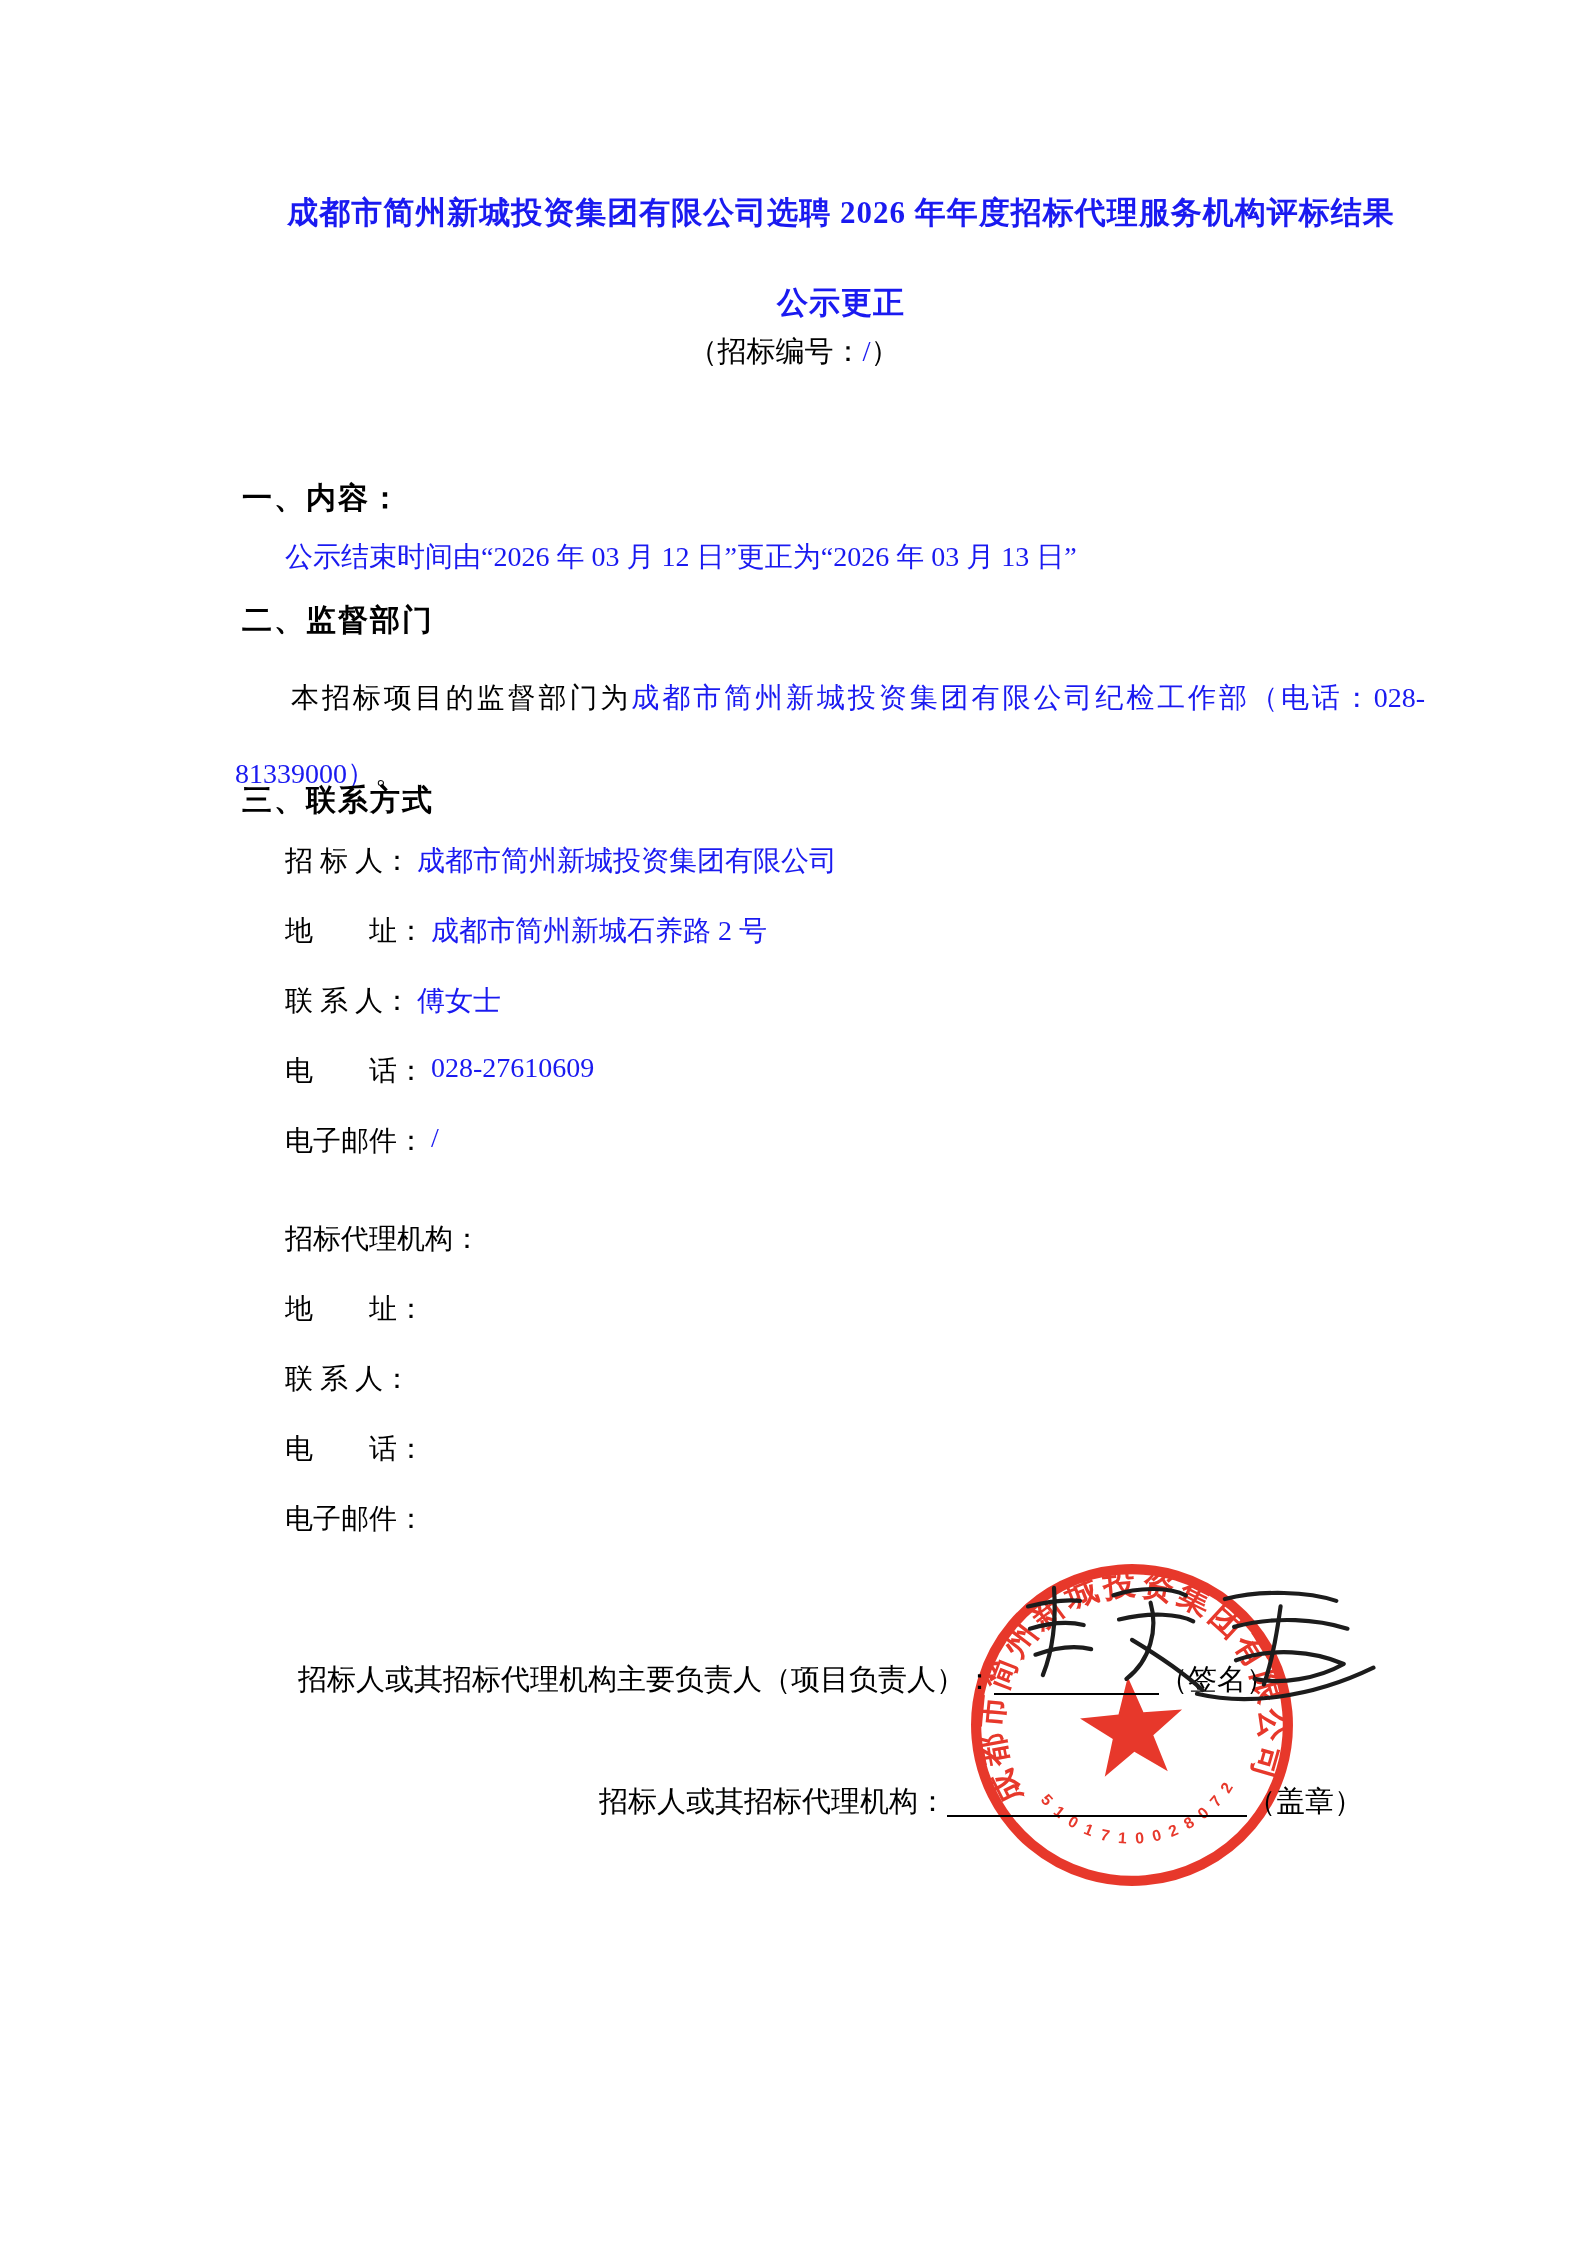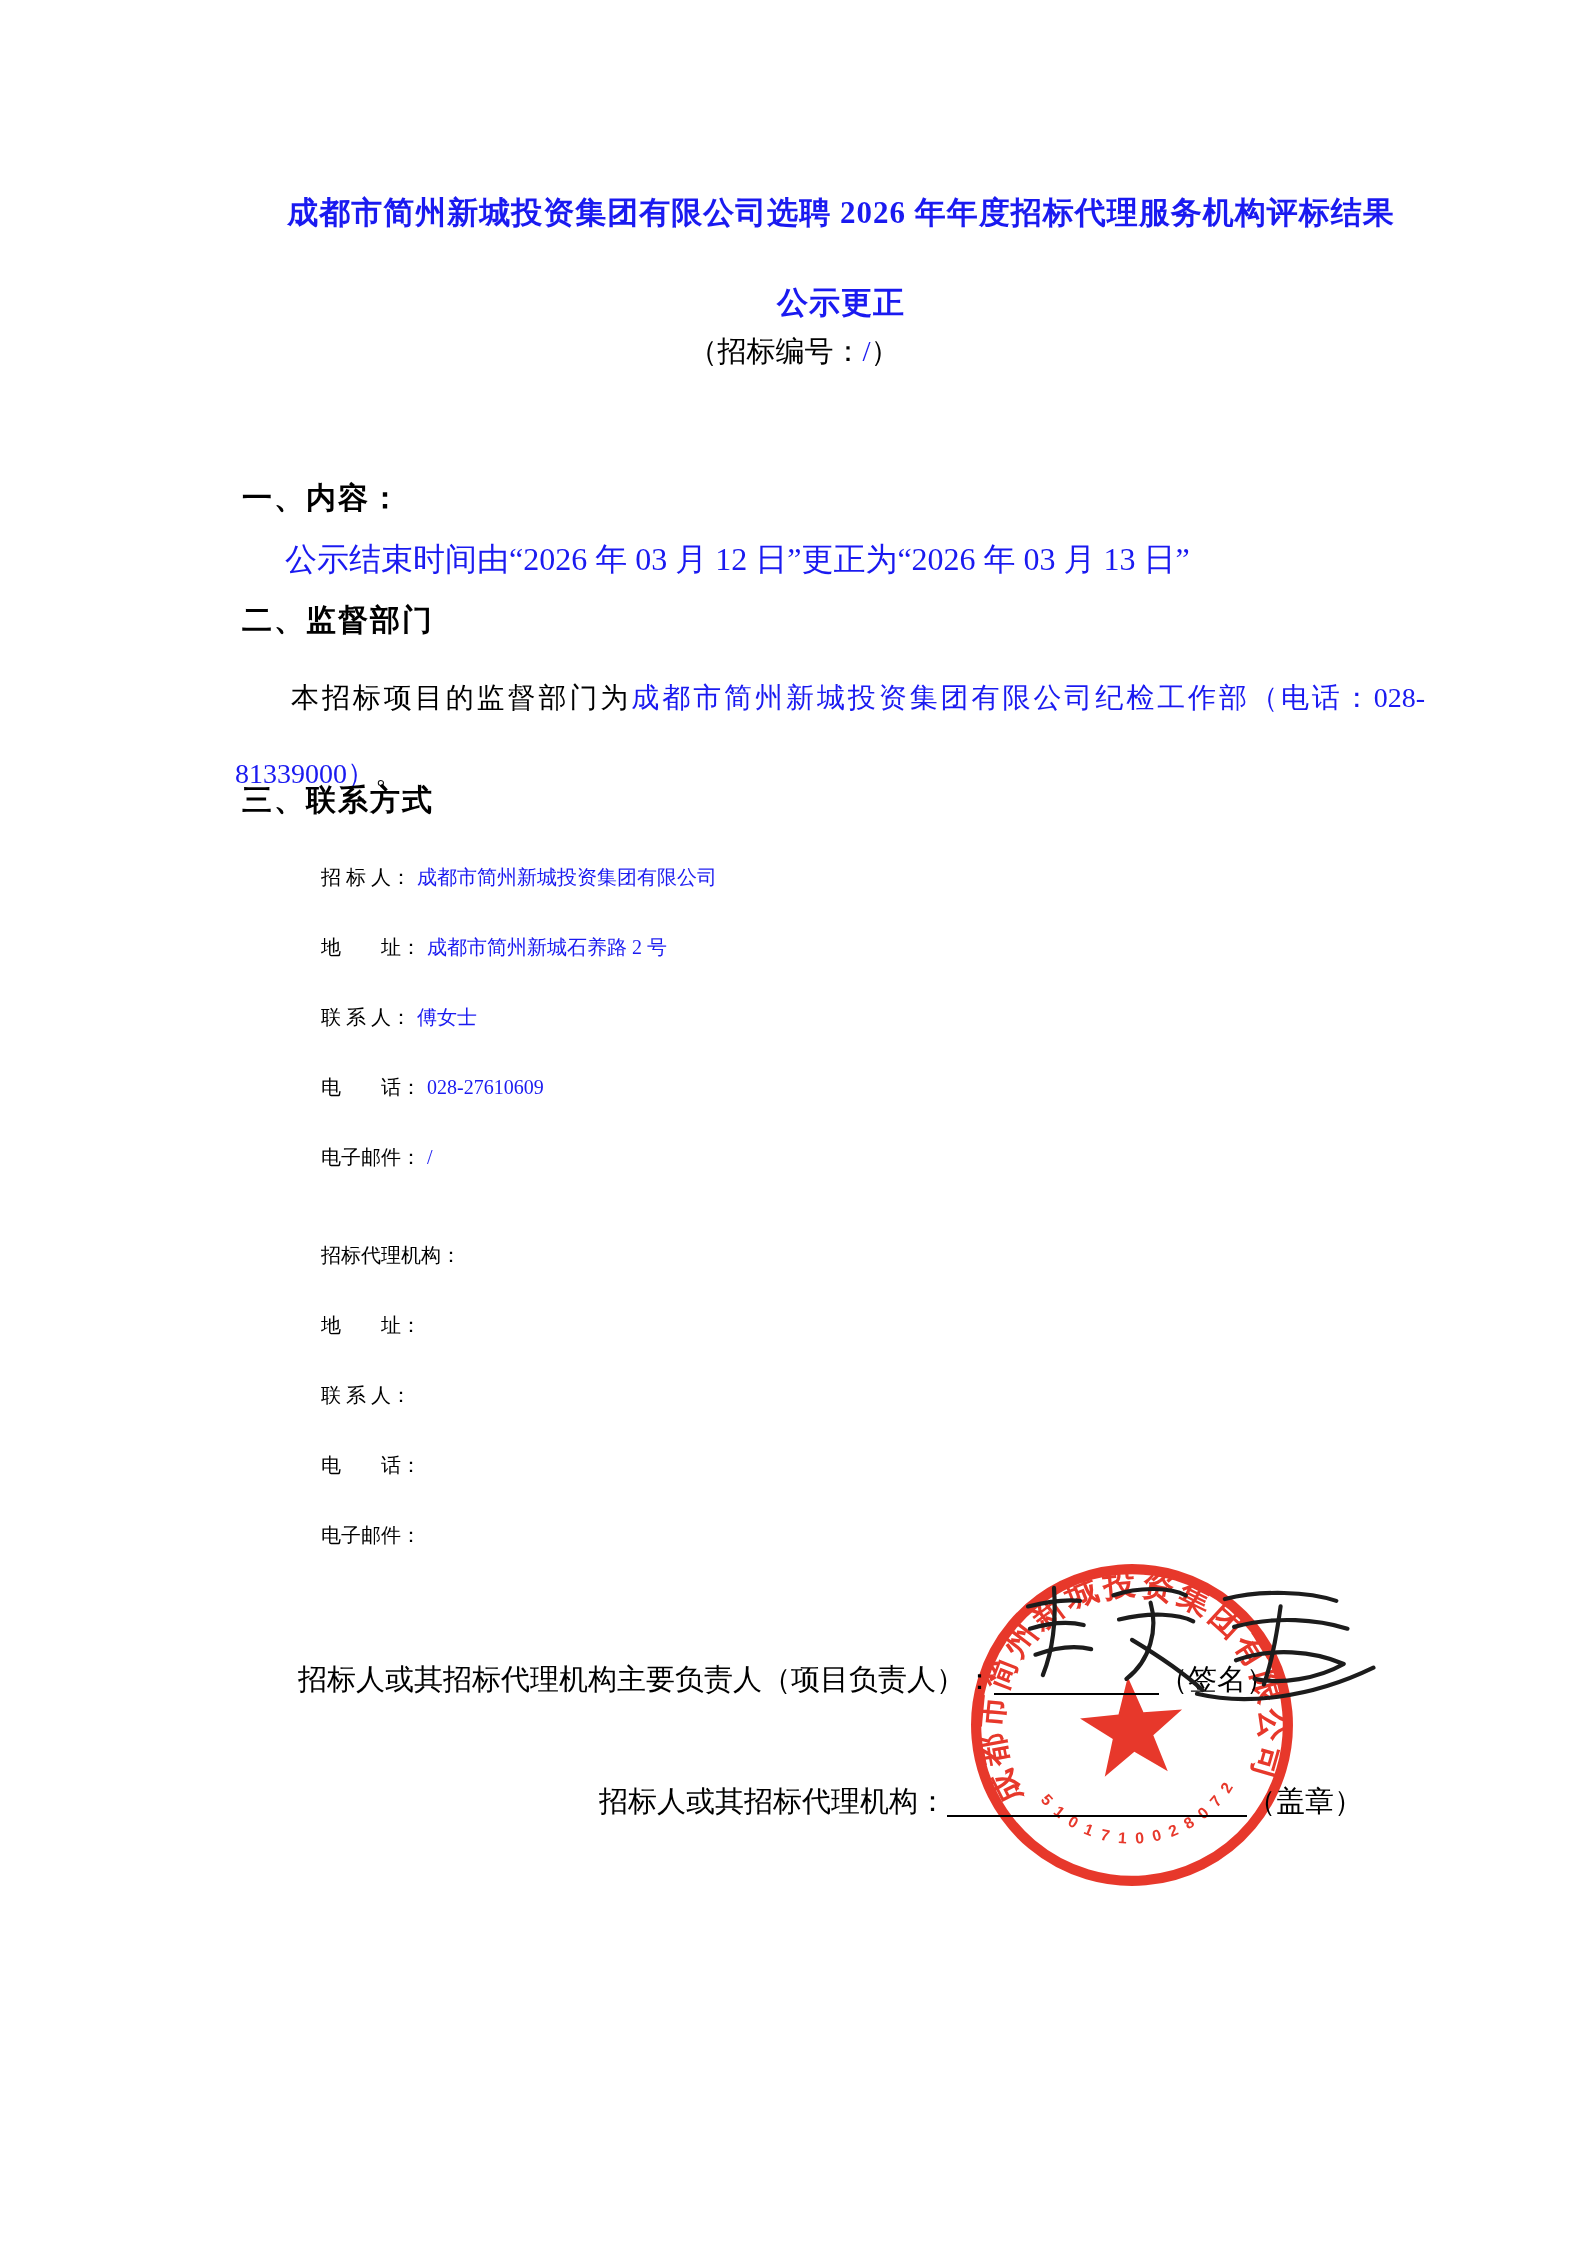--- a/index.html
+++ b/index.html
@@ -12,29 +12,29 @@
   .centered { position:absolute; left:0; width:100%; text-align:center; }
   .doc-title { font-size:31px; font-weight:bold; color:#1a1af0; letter-spacing:1px;padding-left:47px; }
   .title-l1 { top:192px; }
   .title-l2 { top:282px; }
   .subtitle { top:332px; font-size:29px; }
   .sec-heading {
     position:absolute; left:242px; font-family:"Liberation Sans","DejaVu Sans",sans-serif;
     font-weight:700; font-size:30px; letter-spacing:2px;
   }
   .h1 { top:478px; } .h2 { top:600px; } .h3 { top:780px; }
-  .content-line { position:absolute; left:285px; top:538px; font-size:32px; }
+  .content-line { position:absolute; left:285px; top:538px; font-size:28px; }
   .para {
     position:absolute; left:235px; top:660px; width:1190px;
     font-size:28px; line-height:76px; text-align:justify; text-indent:56px;
   }
   .rows { position:absolute; left:285px; }
   .tenderer-rows { top:842px; }
   .agency-rows { top:1220px; }
-  .row { height:70px; display:flex; align-items:center; font-size:20px;margin-left:36px; }
+  .row { height:70px; display:flex; font-size:28px; }
   .row .label { white-space:pre; }
   .row .value { margin-left:6px; }
   .signline { position:absolute; font-size:29px; white-space:nowrap; z-index:3; }
   .signline1 { left:298px; top:1660px; }
   .signline2 { left:599px; top:1782px; }
   .uline { display:inline-block; border-bottom:2px solid #000; height:30px; vertical-align:-6px; }
   .uline1 { width:165px; }
   .uline2 { width:300px; }
   .stamp {
     position:absolute; left:956px; top:1558px; width:352px; height:334px;

